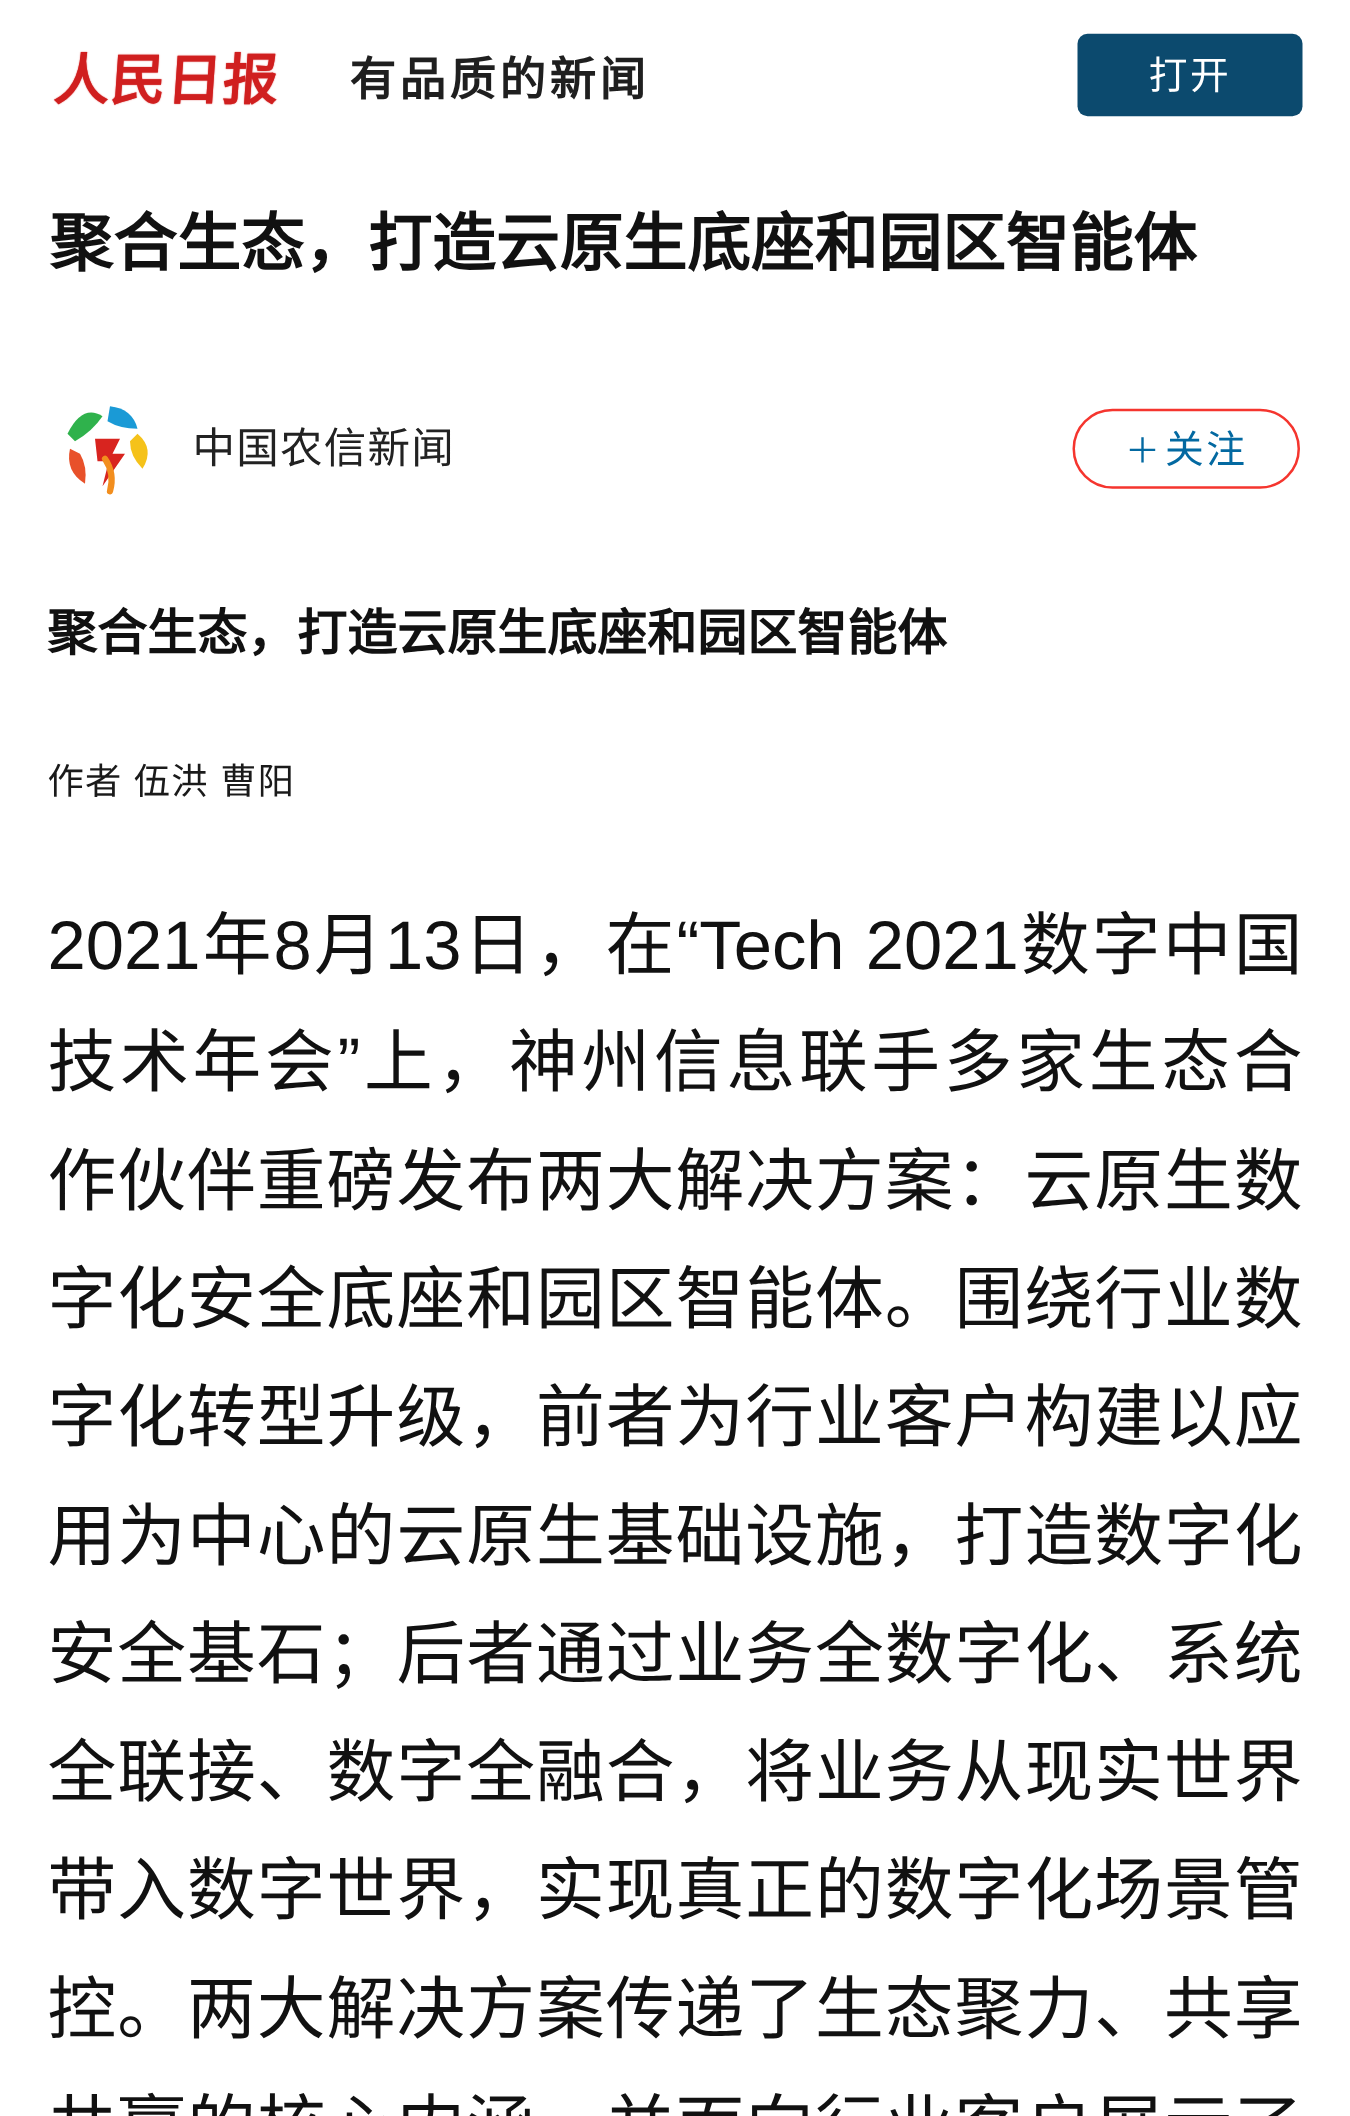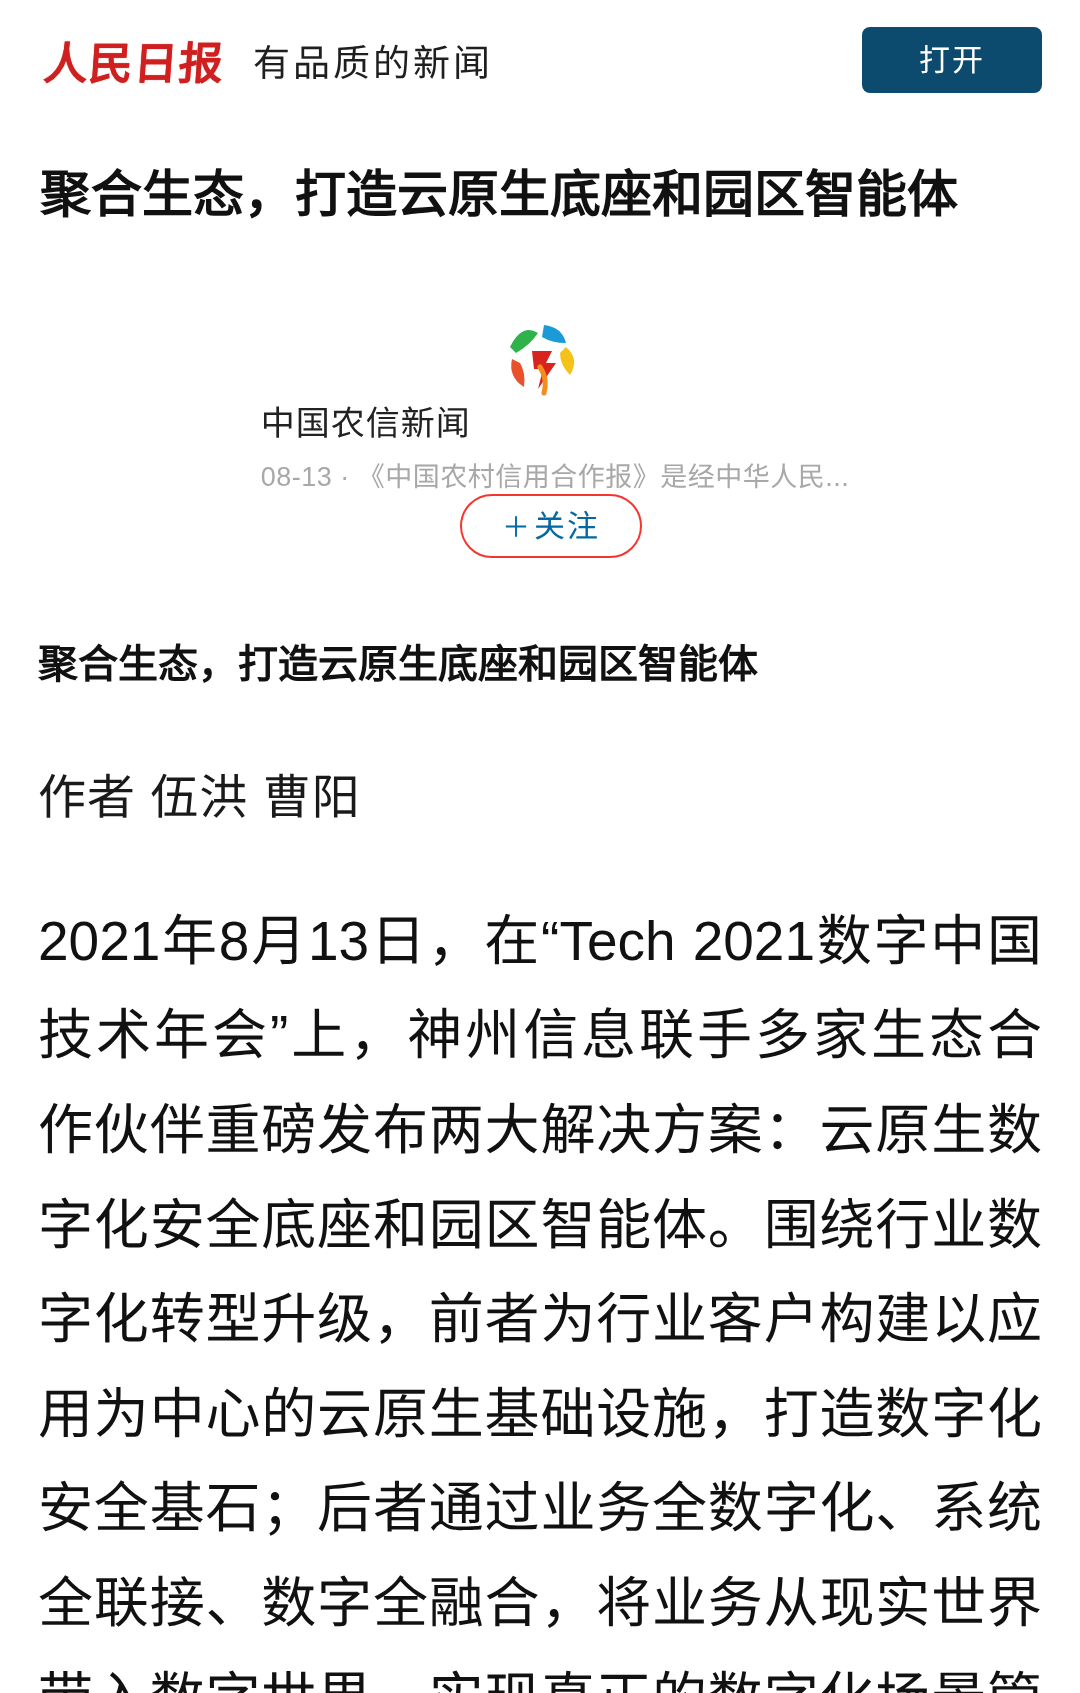--- a/index.html
+++ b/index.html
@@ -28,23 +28,23 @@
     font-family: "Liberation Serif", "DejaVu Serif", serif;
     font-weight: bold;
     font-size: 44px;
     color: #d01f1f;
     letter-spacing: 1px;
     white-space: nowrap;
     transform: skewX(-4deg);
     text-shadow: 0 0 1px #d01f1f;
   }
   .brand-slogan {
-    margin-left: 29px;
+    margin-left: 56px;
     font-size: 37px;
-    font-weight: normal;
+    font-weight: bold;
     color: #1f1f1f;
     letter-spacing: 3px;
     white-space: nowrap;
   }
   .open-btn {
     margin-left: auto;
     background: #0c4a6e;
     color: #ffffff;
     font-size: 31px;
     letter-spacing: 2px;
@@ -66,21 +66,20 @@
     line-height: 1.3;
     color: #111111;
     letter-spacing: 0px;
   }
 
   
   .source-row {
     display: flex;
     align-items: center;
     padding: 54px 40px 0 44px;
-    flex-direction: column;
   }
   .avatar {
     width: 84px;
     height: 84px;
     border-radius: 50%;
     flex: 0 0 84px;
     position: relative;
     overflow: hidden;
     background: #ffffff;
   }
@@ -133,21 +132,21 @@
   }
   .sub-title {
     margin-top: 78px;
     font-size: 40px;
     font-weight: bold;
     color: #111111;
     line-height: 1.4;
   }
   .byline {
     margin-top: 66px;
-    font-size: 48px;
+    font-size: 29px;
     color: #1a1a1a;
     letter-spacing: 1px;
   }
   .para {
     margin-top: 66px;
     font-size: 55px;
     line-height: 1.72;
     color: #111111;
     text-align: justify;
     text-justify: inter-ideograph;
@@ -179,21 +178,20 @@
       <path d="M10 30 Q22 6 38 16 Q30 28 16 36 Z" fill="#2fb24c"></path>
       <path d="M44 8 Q62 10 66 26 Q52 26 42 20 Z" fill="#1a9ad6"></path>
       <path d="M66 30 Q80 42 70 58 Q60 48 60 36 Z" fill="#f5c21a"></path>
       <path d="M12 42 Q8 60 24 70 Q26 56 20 46 Z" fill="#e8512a"></path>
       <path d="M32 34 h20 l-6 12 h10 l-18 26 5 -20 h-9 z" fill="#d8241f"></path>
       <path d="M40 50 q8 12 4 26" stroke="#f28e1e" stroke-width="5" fill="none" stroke-linecap="round"></path>
     </svg>
   </div>
   <div class="source-meta">
     <div class="source-name">中国农信新闻</div>
-    <div class="source-sub">08-13 · 《中国农村信用合作报》是经中华人民...</div>
   </div>
   <button class="follow-btn">
     <span class="plus">＋</span><span>关注</span>
   </button>
 </div>
 
 <div class="article">
   <div class="sub-title">聚合生态，打造云原生底座和园区智能体</div>
   <div class="byline">作者 伍洪 曹阳</div>
   <p class="para">2021年8月13日，在“Tech 2021数字中国技术年会”上，神州信息联手多家生态合作伙伴重磅发布两大解决方案：云原生数字化安全底座和园区智能体。围绕行业数字化转型升级，前者为行业客户构建以应用为中心的云原生基础设施，打造数字化安全基石；后者通过业务全数字化、系统全联接、数字全融合，将业务从现实世界带入数字世界，实现真正的数字化场景管控。两大解决方案传递了生态聚力、共享共赢的核心内涵，并面向行业客户展示了全栈式数字化云原生安全底座、场景创新建设的服务能力与价值。</p>

